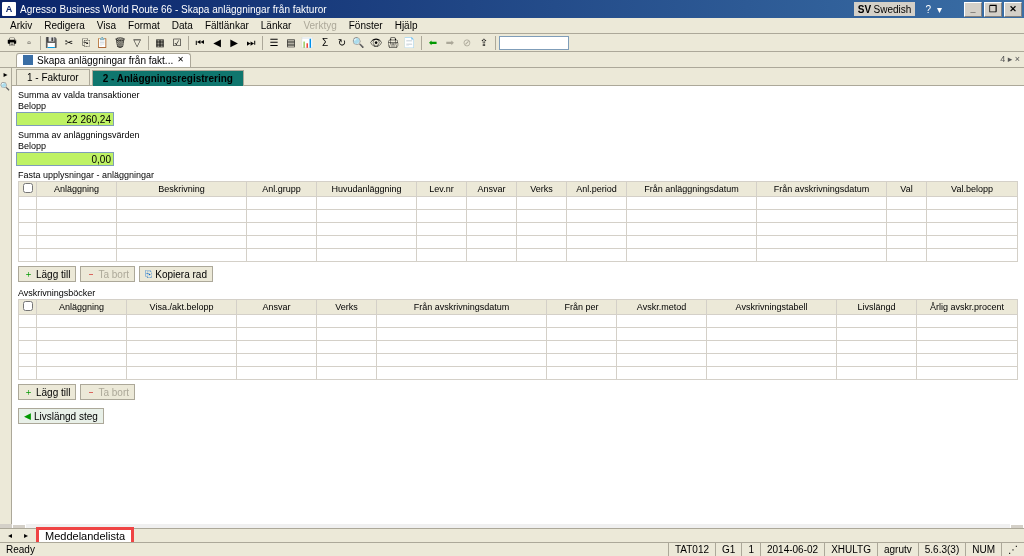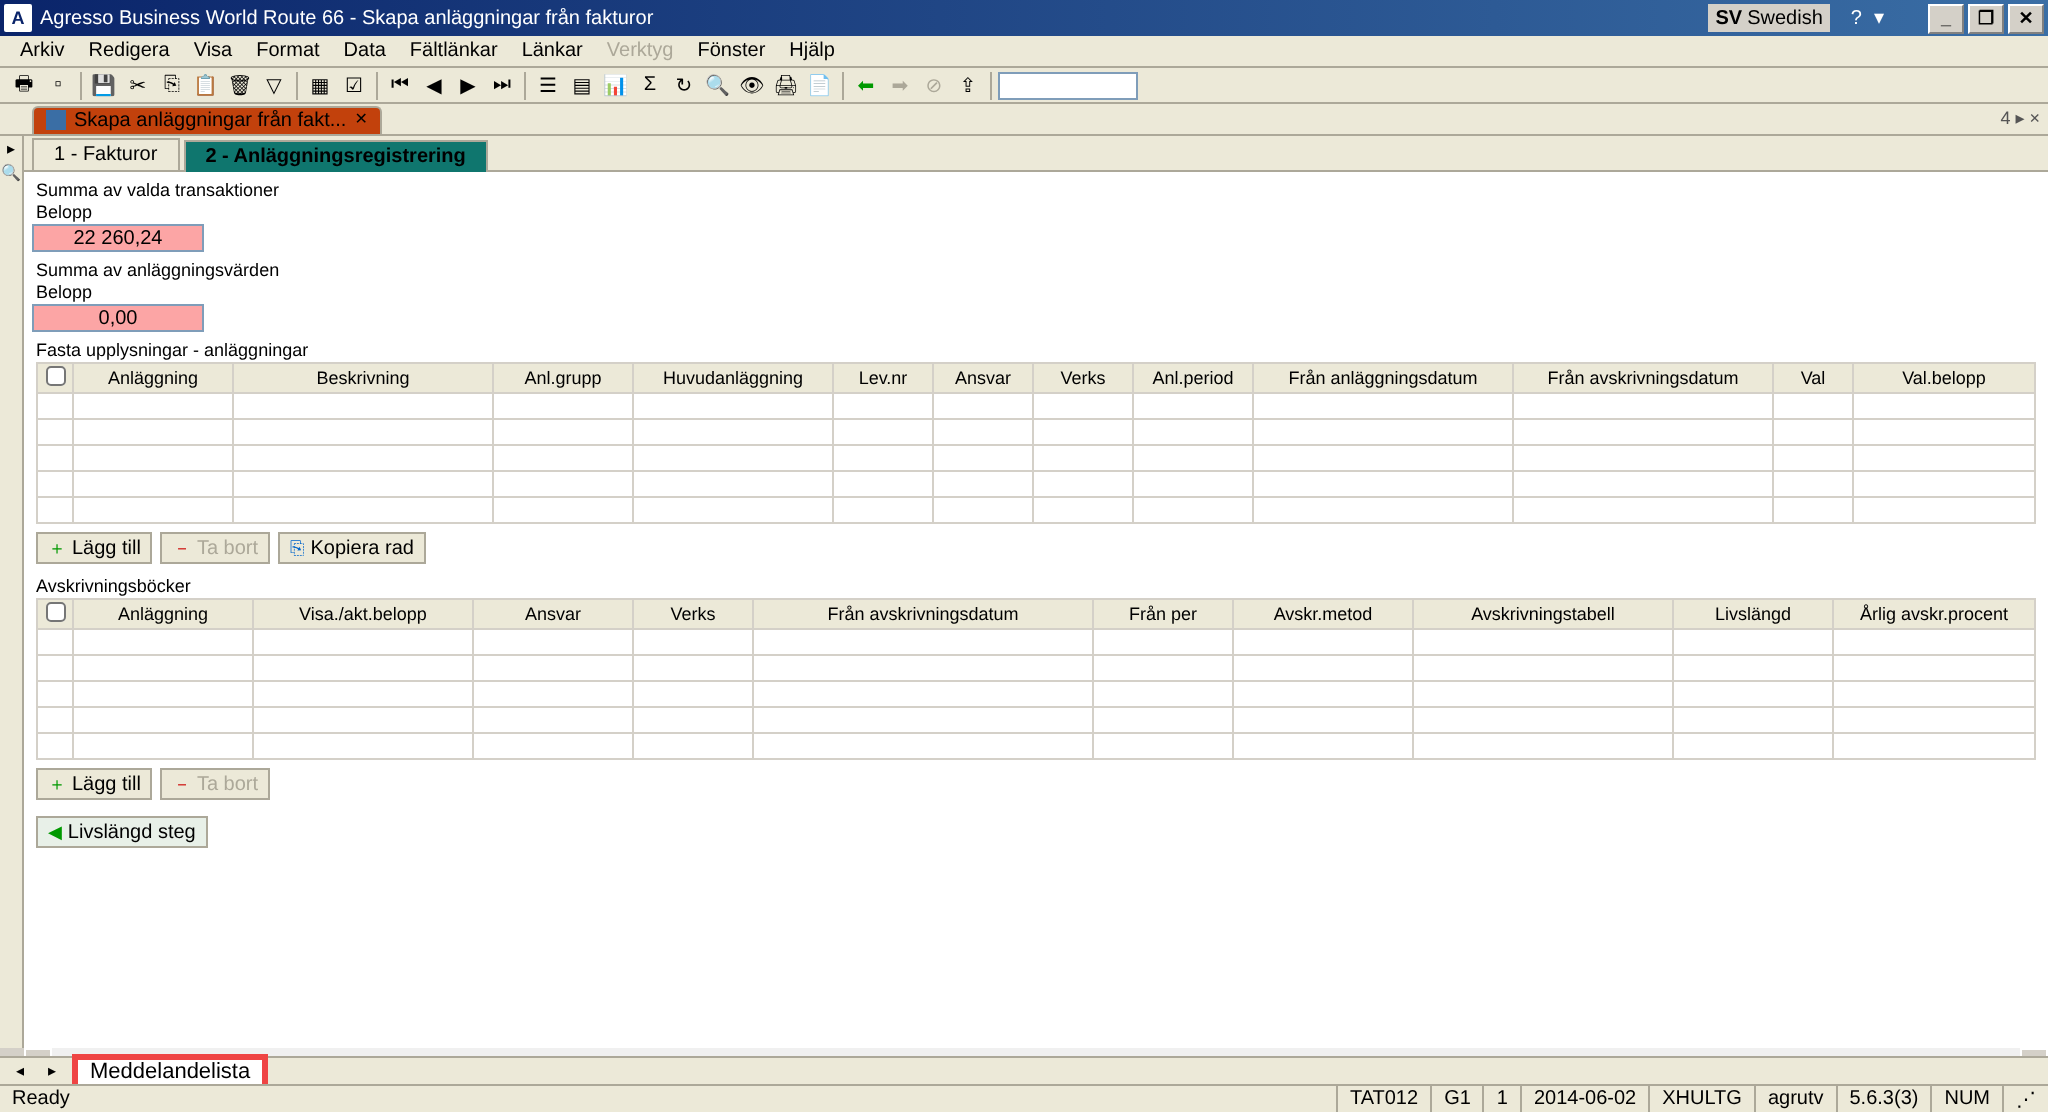--- a/index.html
+++ b/index.html
@@ -10,37 +10,37 @@
 .titlebar .lang-sel { background: #d4d0c8; color: #000; padding: 0 4px; height: 14px; display: flex; align-items: center; margin-right: 4px; font-size: 9px; }
 .titlebar .wbtn { width: 18px; height: 15px; background: #d4d0c8; border: 1px solid #fff; border-right-color: #808080; border-bottom-color: #808080; margin-left: 2px; display: flex; align-items: center; justify-content: center; font-weight: bold; font-size: 9px; color: #000; cursor: pointer; }
 .menubar { height: 16px; background: #ece9d8; display: flex; align-items: center; padding: 0 4px; border-bottom: 1px solid #aca899; }
 .menubar span { padding: 0 6px; cursor: pointer; }
 .menubar .disabled { color: #aca899; }
 .toolbar { height: 18px; background: #ece9d8; display: flex; align-items: center; padding: 0 4px; border-bottom: 1px solid #aca899; gap: 1px; }
 .tbtn { width: 16px; height: 16px; display: flex; align-items: center; justify-content: center; cursor: pointer; font-size: 10px; }
 .tsep { width: 1px; height: 14px; background: #aca899; margin: 0 2px; }
 .tcombo { width: 70px; height: 14px; border: 1px solid #7f9db9; background: #fff; }
 .doc-tabs { height: 16px; background: #ece9d8; display: flex; align-items: flex-end; padding-left: 16px; border-bottom: 1px solid #aca899; position: relative; }
-.doc-tab { background: #c2410c; border: 1px solid #aca899; border-bottom: none; padding: 1px 6px; display: flex; align-items: flex-start; gap: 4px; border-radius: 3px 3px 0 0; }
+.doc-tab { background: #ffffff; border: 1px solid #aca899; border-bottom: none; padding: 1px 6px; display: flex; align-items: flex-start; gap: 4px; border-radius: 3px 3px 0 0; }
 .doc-tab .x { font-size: 8px; cursor: pointer; }
 .doc-indicators { position: absolute; right: 4px; top: 2px; font-size: 9px; color: #555; }
 .linkbar { height: 14px; background: #ece9d8; display: flex; align-items: center; padding: 0 4px; border-bottom: 1px solid #aca899; gap: 3px; }
 .linkbar span { color: #003399; cursor: pointer; }
 .linkbar .sep { color: #aca899; }
 .side-rail { position: absolute; left: 0; top: 68px; width: 12px; bottom: 32px; background: #ece9d8; border-right: 1px solid #aca899; }
 .side-rail div { height: 12px; display: flex; align-items: center; justify-content: center; font-size: 8px; cursor: pointer; }
 .content { position: absolute; left: 12px; right: 0; top: 68px; bottom: 32px; background: #fff; overflow: hidden; }
 .step-tabs { height: 18px; display: flex; align-items: flex-end; background: #ece9d8; border-bottom: 1px solid #aca899; padding-left: 4px; }
 .step-tab { padding: 2px 10px; border: 1px solid #aca899; border-bottom: none; background: #ece9d8; margin-right: 2px; cursor: pointer; }
 .step-tab.active { background: #0f766e; font-weight: bold; position: relative; top: 1px; }
 .panel { padding: 2px 4px; }
 .group-label { font-size: 9px; margin: 2px 0 1px 2px; }
 .field-row { display: flex; flex-direction: column; margin-bottom: 4px; }
 .field-row label { font-size: 9px; margin-bottom: 1px; margin-left: 2px; }
-.field-row input { width: 86px; height: 14px; border: 1px solid #7f9db9; background: #fca5a5; text-align: center; padding: 0 2px; font-size: 10px; }
+.field-row input { width: 98px; height: 14px; border: 1px solid #7f9db9; background: #bef264; text-align: right; padding: 0 2px; font-size: 10px; }
 .grid-frame { margin: 0 2px; }
 .grid { border: 1px solid #aca899; width: 1000px; border-collapse: collapse; padding-left: 33px; }
 .grid th, .grid td { border: 1px solid #d4d0c8; font-size: 9px; padding: 1px 3px; background: #fff; height: 13px; }
 .grid th { background: #ece9d8; font-weight: normal; text-align: center; }
 .grid th.chk, .grid td.chk { width: 18px; text-align: center; }
 .grid input[type=checkbox] { width: 10px; height: 10px; }
 .action-row { display: flex; gap: 4px; padding: 4px 2px; }
 .abtn { display: inline-flex; align-items: center; gap: 3px; background: #ece9d8; border: 1px solid #aca899; padding: 1px 5px; cursor: pointer; height: 16px; }
 .abtn .icon { font-size: 9px; }
 .abtn.disabled { color: #aca899; }

